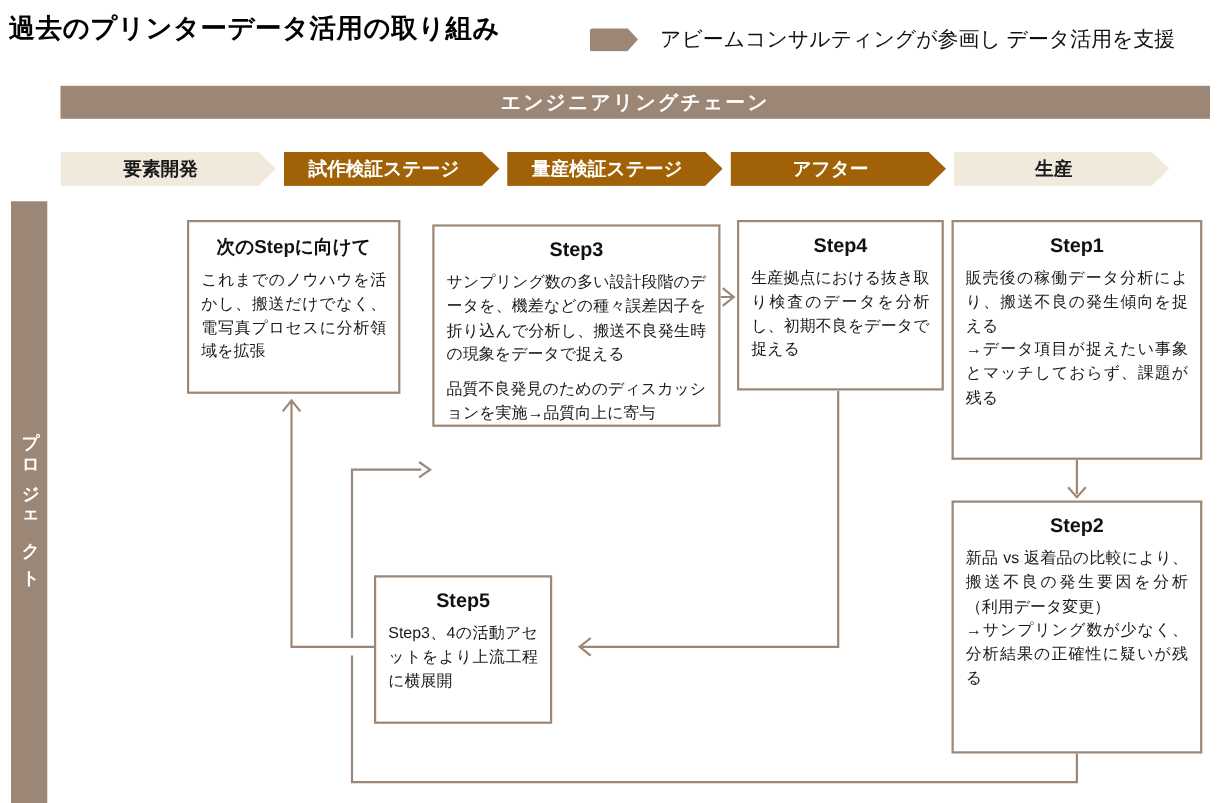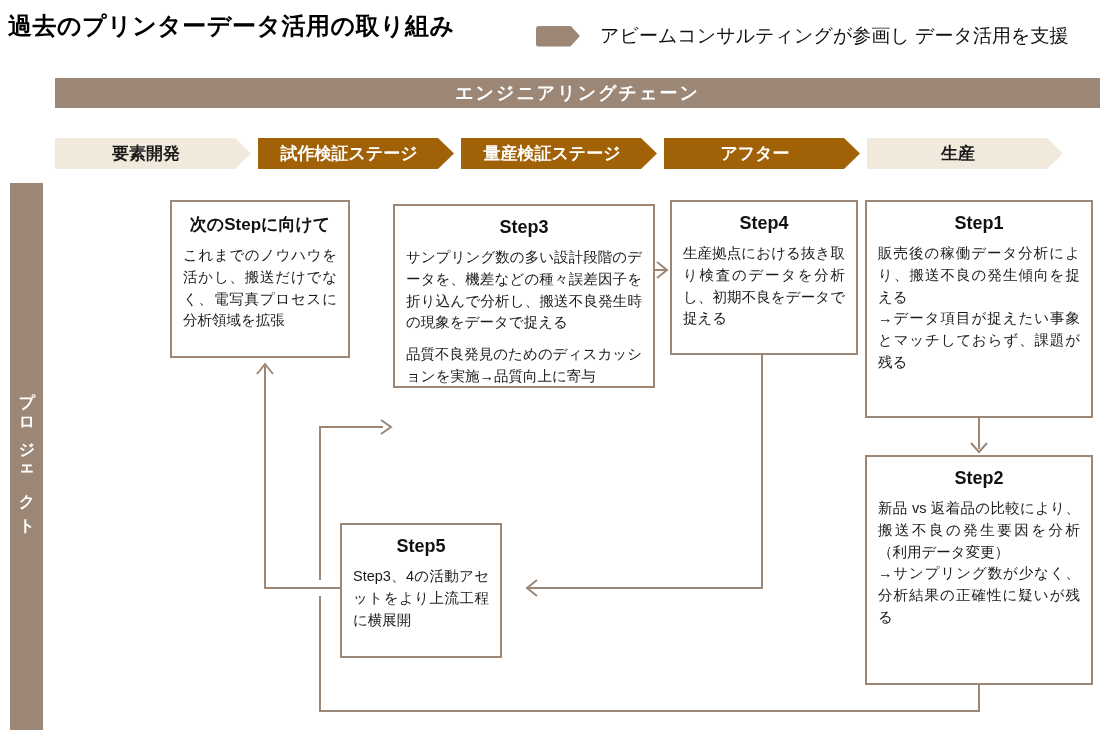--- a/index.html
+++ b/index.html
@@ -34,21 +34,21 @@
   #project-bar{left:10px;top:183px;width:33px;height:547px;background:#9c8675;
     display:flex;align-items:center;justify-content:center;}
   #project-bar span{writing-mode:vertical-rl;color:#fff;font-weight:bold;font-size:16px;
     letter-spacing:7px;}
 
   
   .box{background:#fff;border:2px solid #9c8675;padding:9px 11px;}
   .box .box-title{font-size:18px;font-weight:bold;text-align:center;margin:2px 0 9px 0;color:#111;}
   .box .box-body{font-size:14.5px;line-height:1.5;white-space:pre-line;text-align:justify;}
   .box .box-body + .box-body{margin-top:10px;}
-  #box-next-step{left:170px;top:200px;width:180px;height:158px;}
+  #box-next-step{left:170px;top:200px;width:194px;height:158px;}
   #box-next-step .box-title{font-size:17px;}
   #box-step3{left:393px;top:204px;width:262px;height:184px;}
   #box-step4{left:670px;top:200px;width:188px;height:155px;}
   #box-step1{left:865px;top:200px;width:228px;height:218px;}
   #box-step2{left:865px;top:455px;width:228px;height:230px;}
   #box-step5{left:340px;top:523px;width:162px;height:135px;}
 
   
   #connectors{left:0;top:0;width:1107px;height:730px;pointer-events:none;}
   #connectors path{stroke:#9c8675;stroke-width:2;fill:none;}

